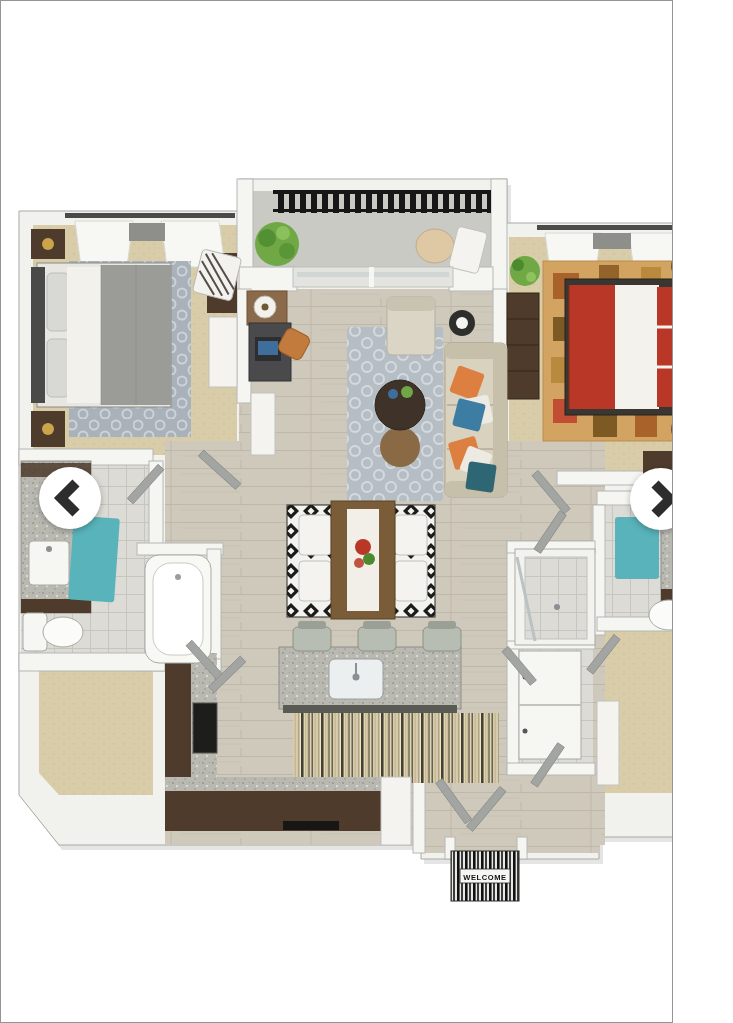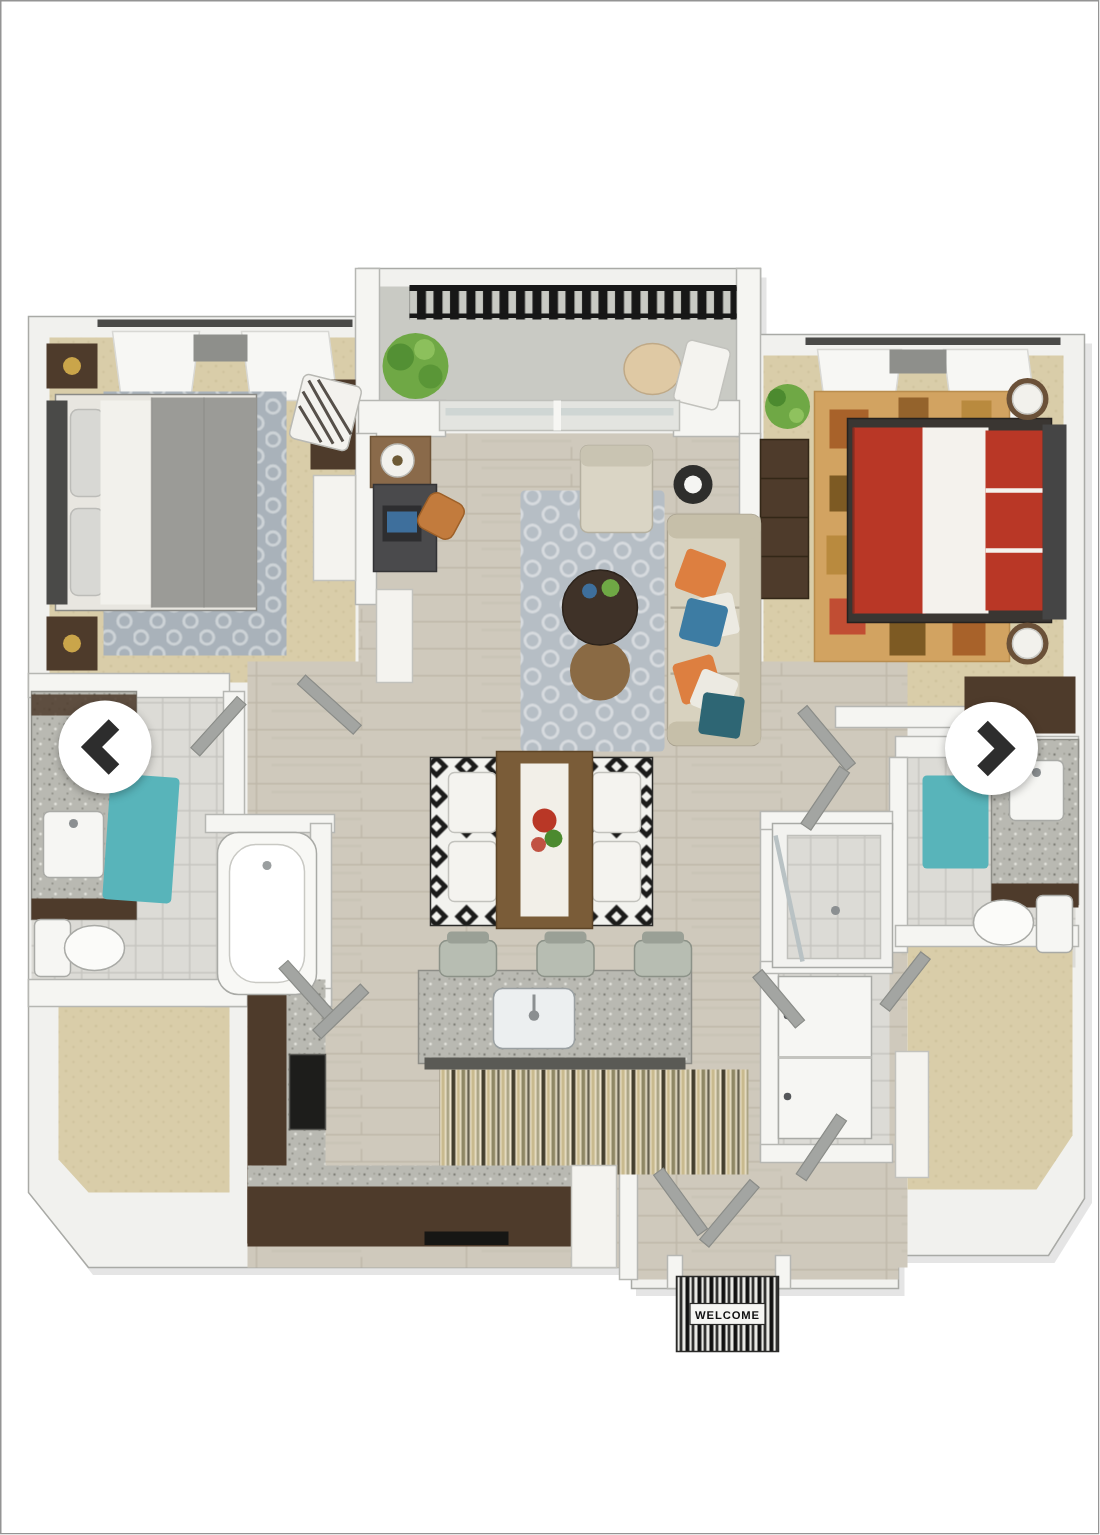--- a/index.html
+++ b/index.html
@@ -1,18 +1,18 @@
 <!DOCTYPE html>
 <html style="--wall: #f5f5f2; --wallStroke: #b6b7b3; --slab: #f1f1ee; --slabEdge: #a9aaa6; --woodFloor: #cfc9bc; --woodLine: #bdb6a8; --carpet: #d9cda9; --carpetDot: #c4b78f; --tile: #dcdbd6; --tileLine: #c6c5c0; --balconyFloor: #c9cac4; --granite: #b9b9b2; --darkWood: #4e3b2b; --midWood: #7a5c38; --teal: #58b4ba; --red: #b93726; --orange: #dd7f40; --blue: #3d7ca3; --darkTeal: #2e6674; --sofa: #d8d2bf; --sofaTrim: #c6bfa9; --green: #6fa845; --greenDark: #4c8a2f; --railing: #171717; --grayDuvet: #9b9b97; --whiteFurn: #f4f3ef; --rugBWDark: #1b1b1a; --rugBWLight: #f2f2ee; --rugLivingBase: #b6bec5; --rugLivingSwirl: #d6dade; --rugBedLeftBase: #a9b2ba; --rugBedLeftSwirl: #ccd2d6; --rugBedRightBase: #d2a361; --stripeA: #45402f; --stripeB: #c9ba8e; --stripeC: #efe6cf; --stripeD: #8f8765; --arrowBg: #ffffff; --arrowGlyph: #2d2d2d; --matDark: #111111; --matLight: #e8e8e4; --doorPanel: #a3a5a2; --frame: #8b8d89;"><head>
 <meta charset="utf-8">
 <style>
   :root{ --pageBg:#ffffff; }
   html,body{margin:0;padding:0;background:#fff;}
   #stage{
-    position:relative;width:733px;height:1023px;background:var(--pageBg);
+    position:relative;width:673px;height:1023px;background:var(--pageBg);
     border:1px solid #949494;box-sizing:border-box;overflow:hidden;
     font-family:"Liberation Sans", sans-serif;
   }
   svg{position:absolute;left:0;top:0;}
   .wall{fill:var(--wall);stroke:var(--wallStroke);stroke-width:1;}
   .door{fill:var(--doorPanel);stroke:var(--frame);stroke-width:0.8;}
   .white-f{fill:var(--whiteFurn);stroke:#c2c2bd;stroke-width:1;}
   .nav-btn{
     position:absolute;width:62px;height:62px;border-radius:50%;
     background:var(--arrowBg);border:none;padding:0;cursor:pointer;

